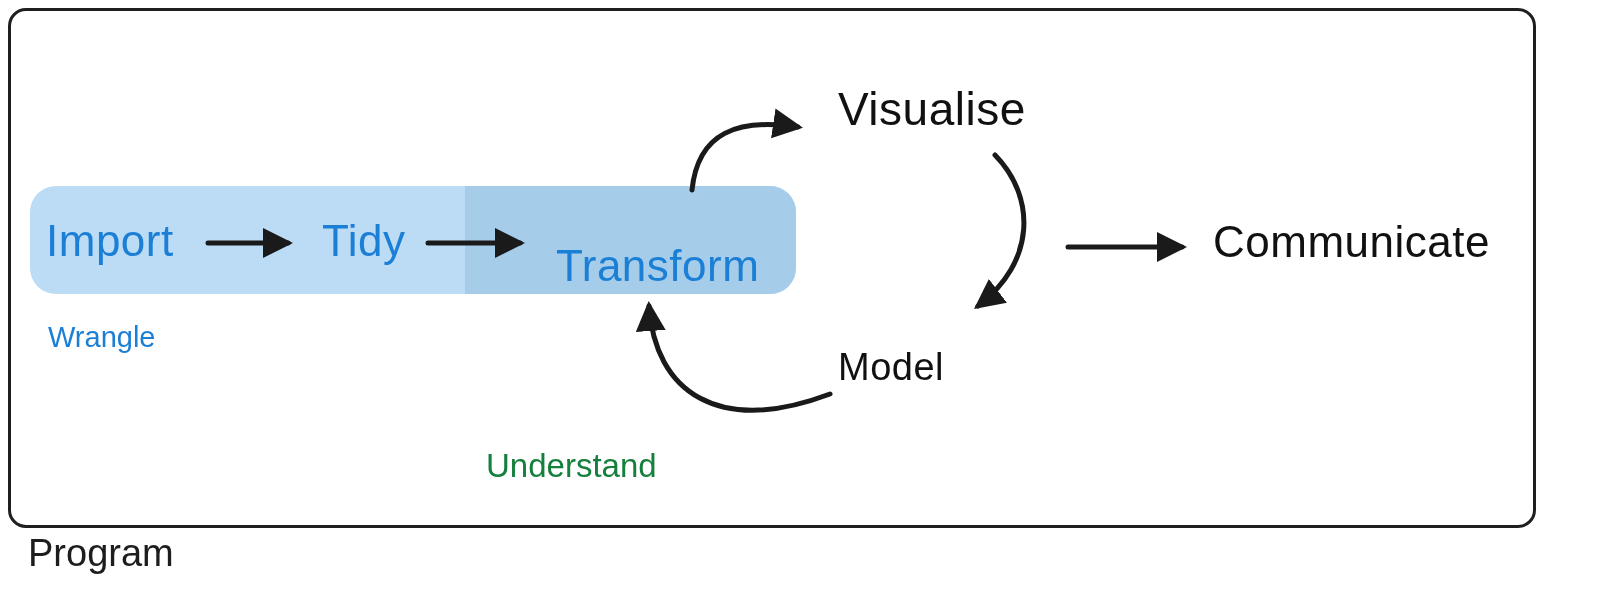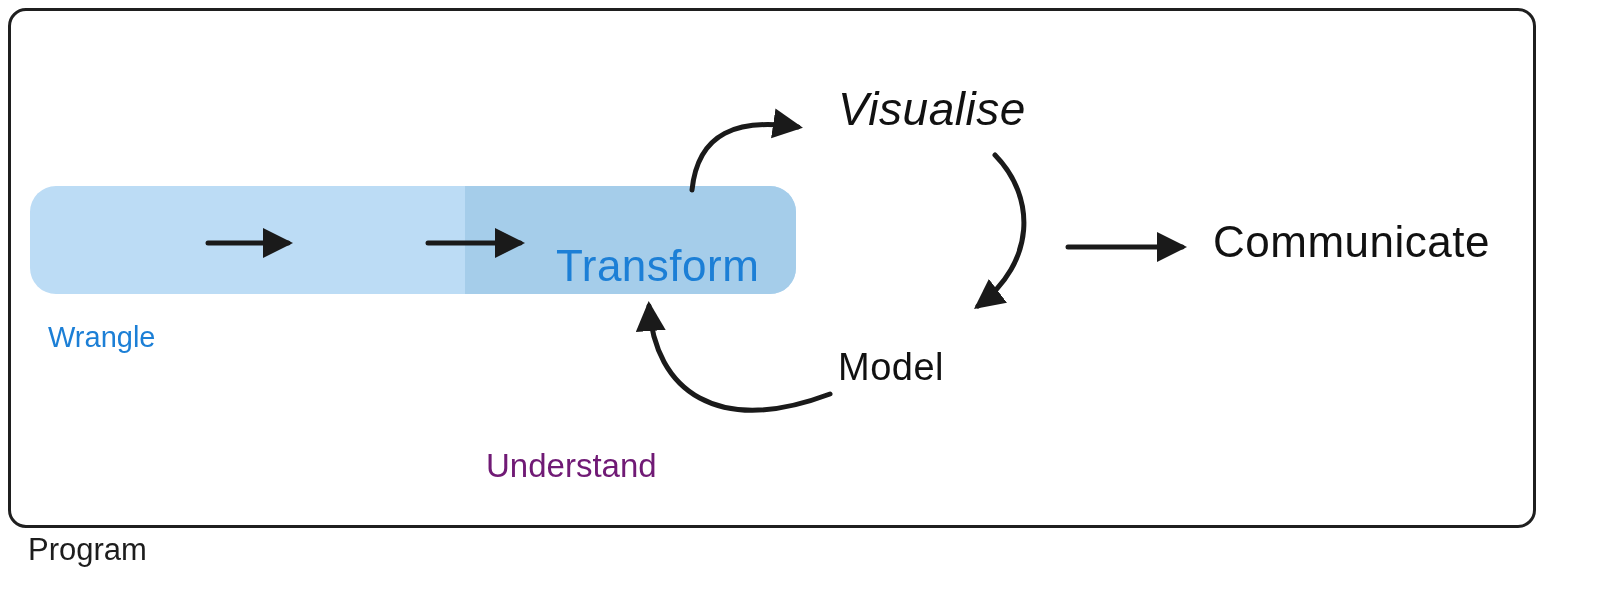--- a/index.html
+++ b/index.html
@@ -44,32 +44,32 @@
     font-size:44px;
     line-height:1.1;
     color:var(--text-black);
     white-space:nowrap;
     letter-spacing:0.5px;
   }
   .node-blue{color:var(--accent-blue);}
   .lbl-import{left:46px;top:217px;}
   .lbl-tidy{left:322px;top:217px;}
   .lbl-transform{left:556px;top:217px;margin-top:25px;}
-  .lbl-visualise{left:838px;top:84px;font-size:46px;font-style:italic;}
+  .lbl-visualise{left:838px;top:84px;font-size:46px;}
   .lbl-model{left:838px;top:347px;font-size:38px;}
   .lbl-communicate{left:1213px;top:218px;font-size:44px;}
   .group-label{
     position:absolute;
     font-weight:normal;
     color:var(--text-black);
     white-space:nowrap;
   }
   .lbl-wrangle{left:48px;top:321px;font-size:29px;color:var(--accent-blue);}
-  .lbl-understand{left:486px;top:447px;font-size:33px;color:#701a75;}
-  .lbl-program{left:28px;top:532px;font-size:31px;color:#1d1d1d;}
+  .lbl-understand{left:486px;top:447px;font-size:33px;color:#15803d;}
+  .lbl-program{left:28px;top:532px;font-size:38px;color:#1d1d1d;}
   svg.arrows{
     position:absolute;left:0;top:0;width:1616px;height:594px;
     pointer-events:none;
   }
   svg.arrows path.arrow{
     fill:none;
     stroke:var(--arrow-black);
     stroke-width:5;
     stroke-linecap:round;
   }
@@ -92,20 +92,22 @@
       </marker>
     </defs>
     <path class="arrow" d="M 208 243 L 288 243" marker-end="url(#arrowhead)"></path>
     <path class="arrow" d="M 428 243 L 520 243" marker-end="url(#arrowhead)"></path>
     <path class="arrow" d="M 692 190 C 698 132, 738 118, 798 127" marker-end="url(#arrowhead)"></path>
     <path class="arrow" d="M 995 155 C 1036 197, 1036 262, 978 306" marker-end="url(#arrowhead)"></path>
     <path class="arrow" d="M 830 394 C 718 436, 655 392, 649 306" marker-end="url(#arrowhead)"></path>
     <path class="arrow" d="M 1068 247 L 1182 247" marker-end="url(#arrowhead)"></path>
   </svg>
 
+  <span class="node-label node-blue lbl-import">Import</span>
+  <span class="node-label node-blue lbl-tidy">Tidy</span>
   <span class="node-label node-blue lbl-transform">Transform</span>
 
   <span class="node-label lbl-visualise">Visualise</span>
   <span class="node-label lbl-model">Model</span>
   <span class="node-label lbl-communicate">Communicate</span>
 
   <span class="group-label lbl-wrangle">Wrangle</span>
   <span class="group-label lbl-understand">Understand</span>
   <span class="group-label lbl-program">Program</span>
 

